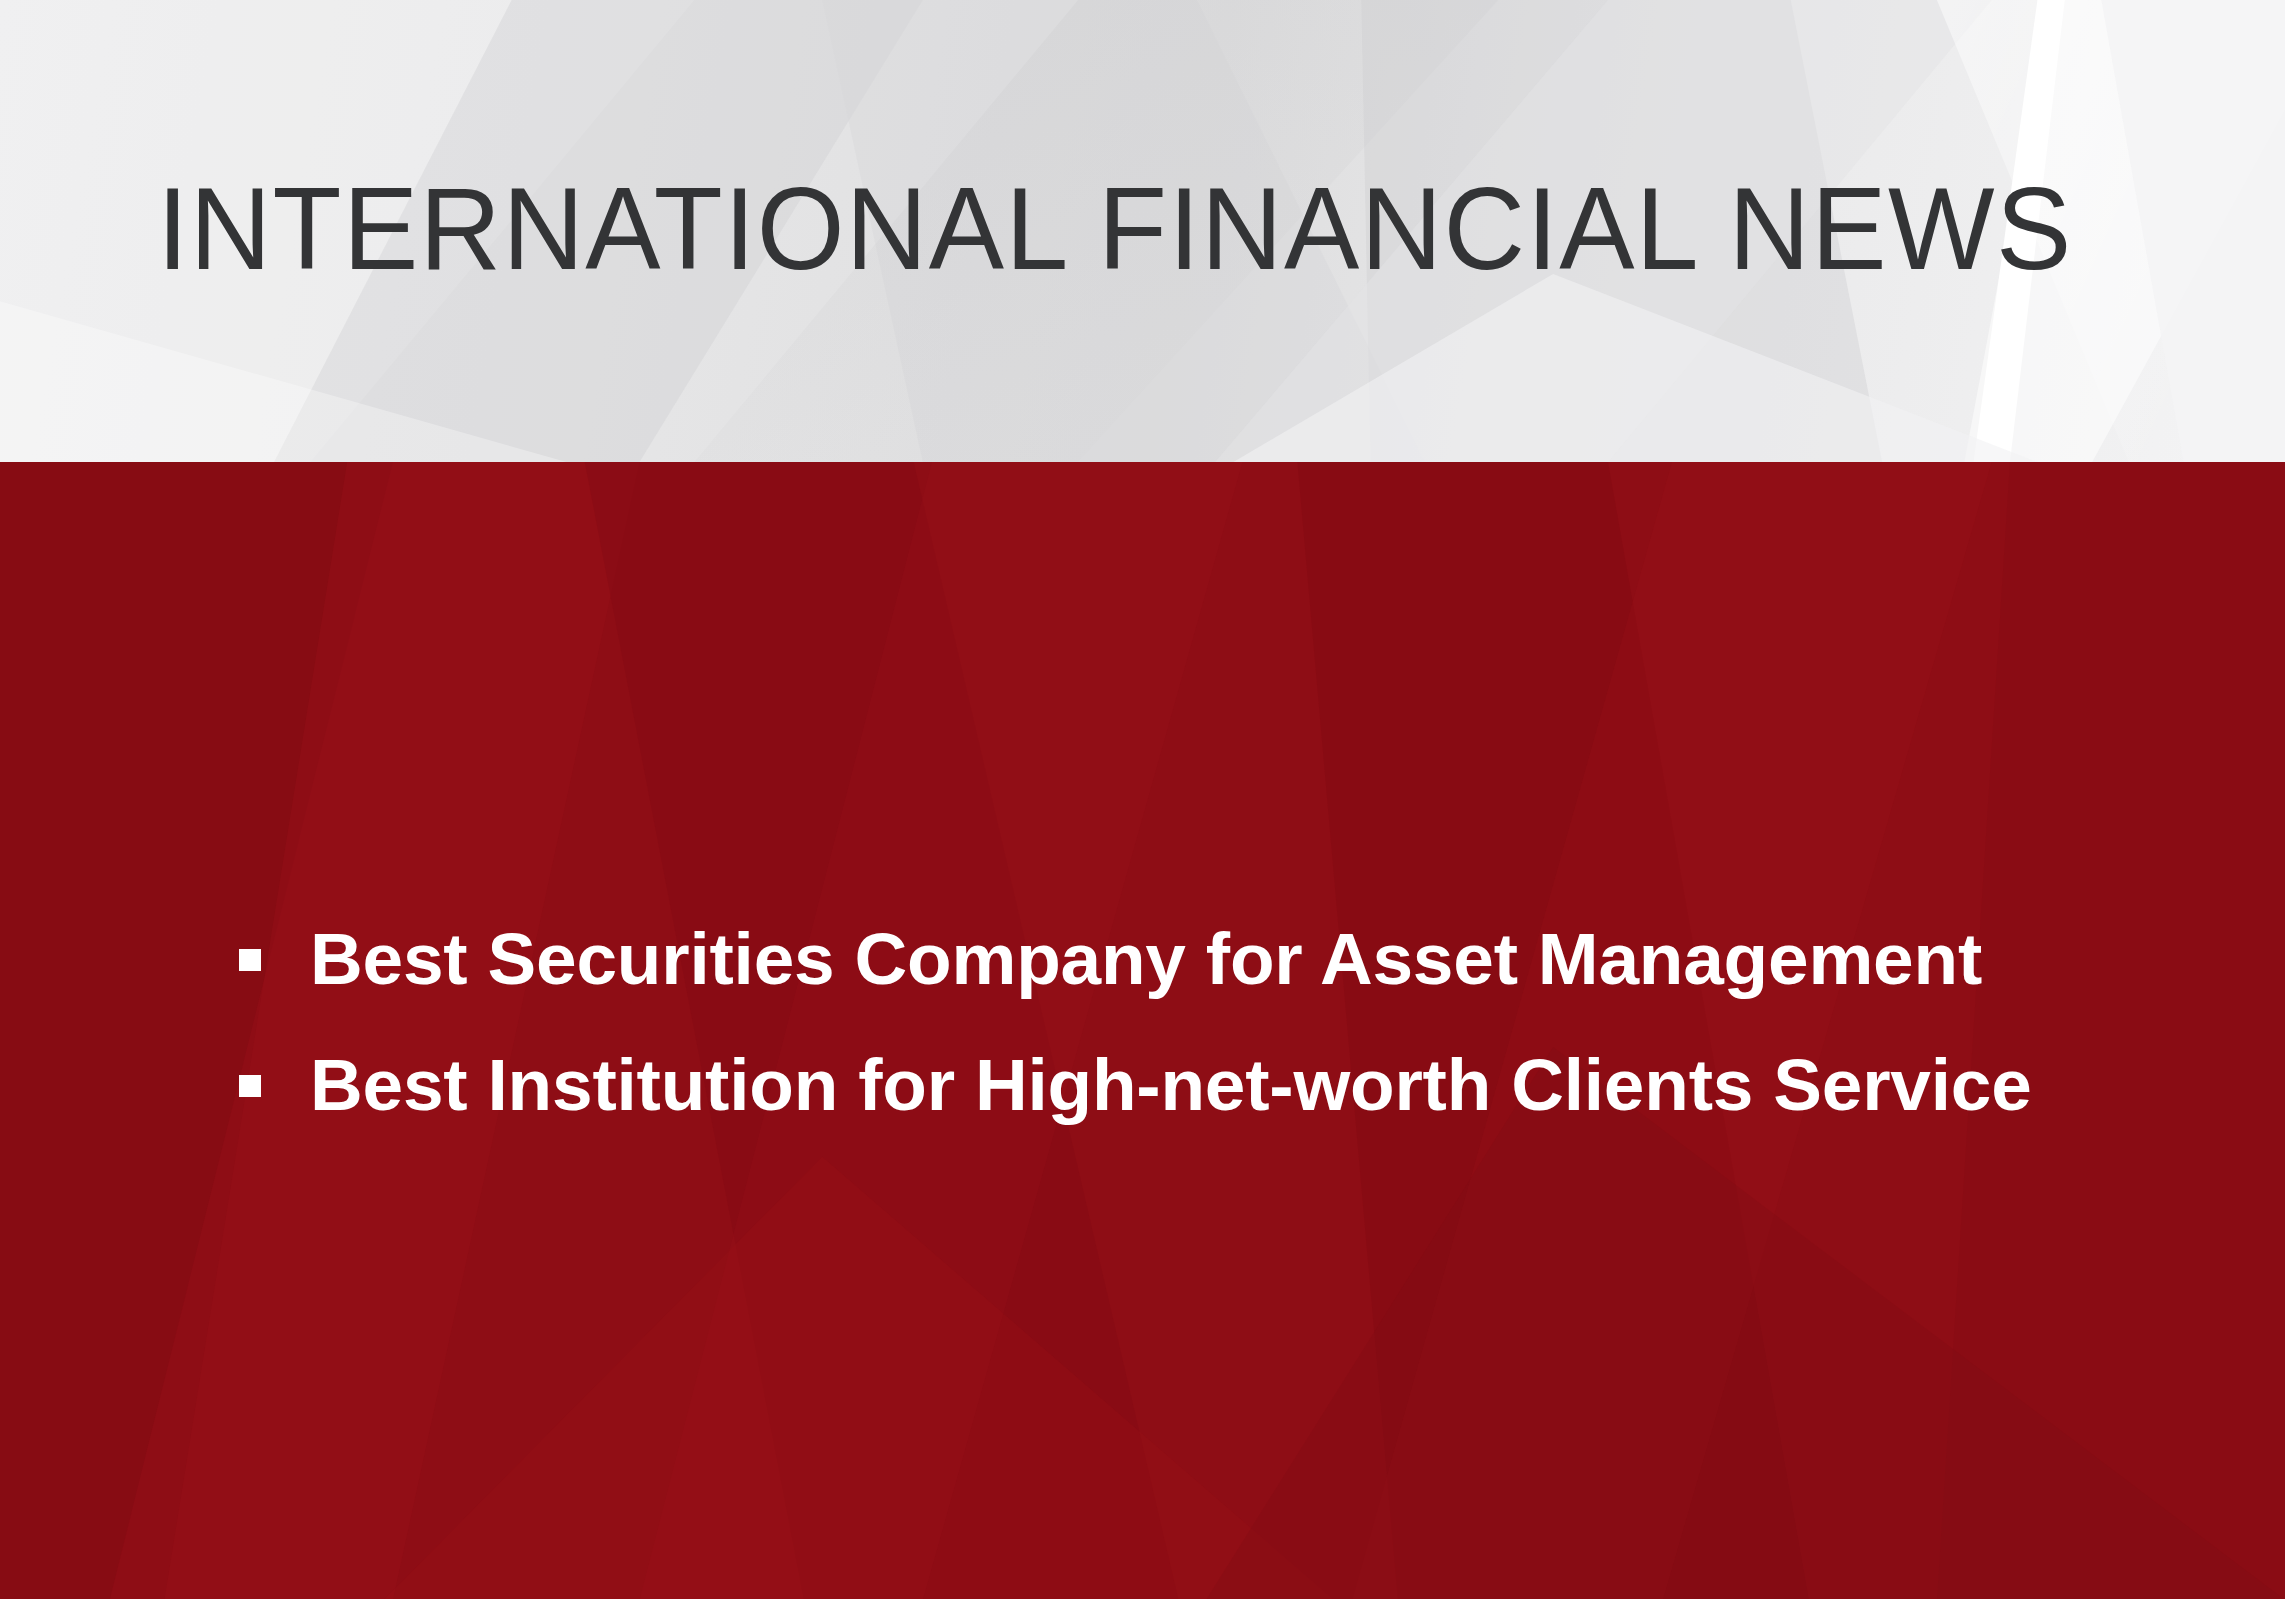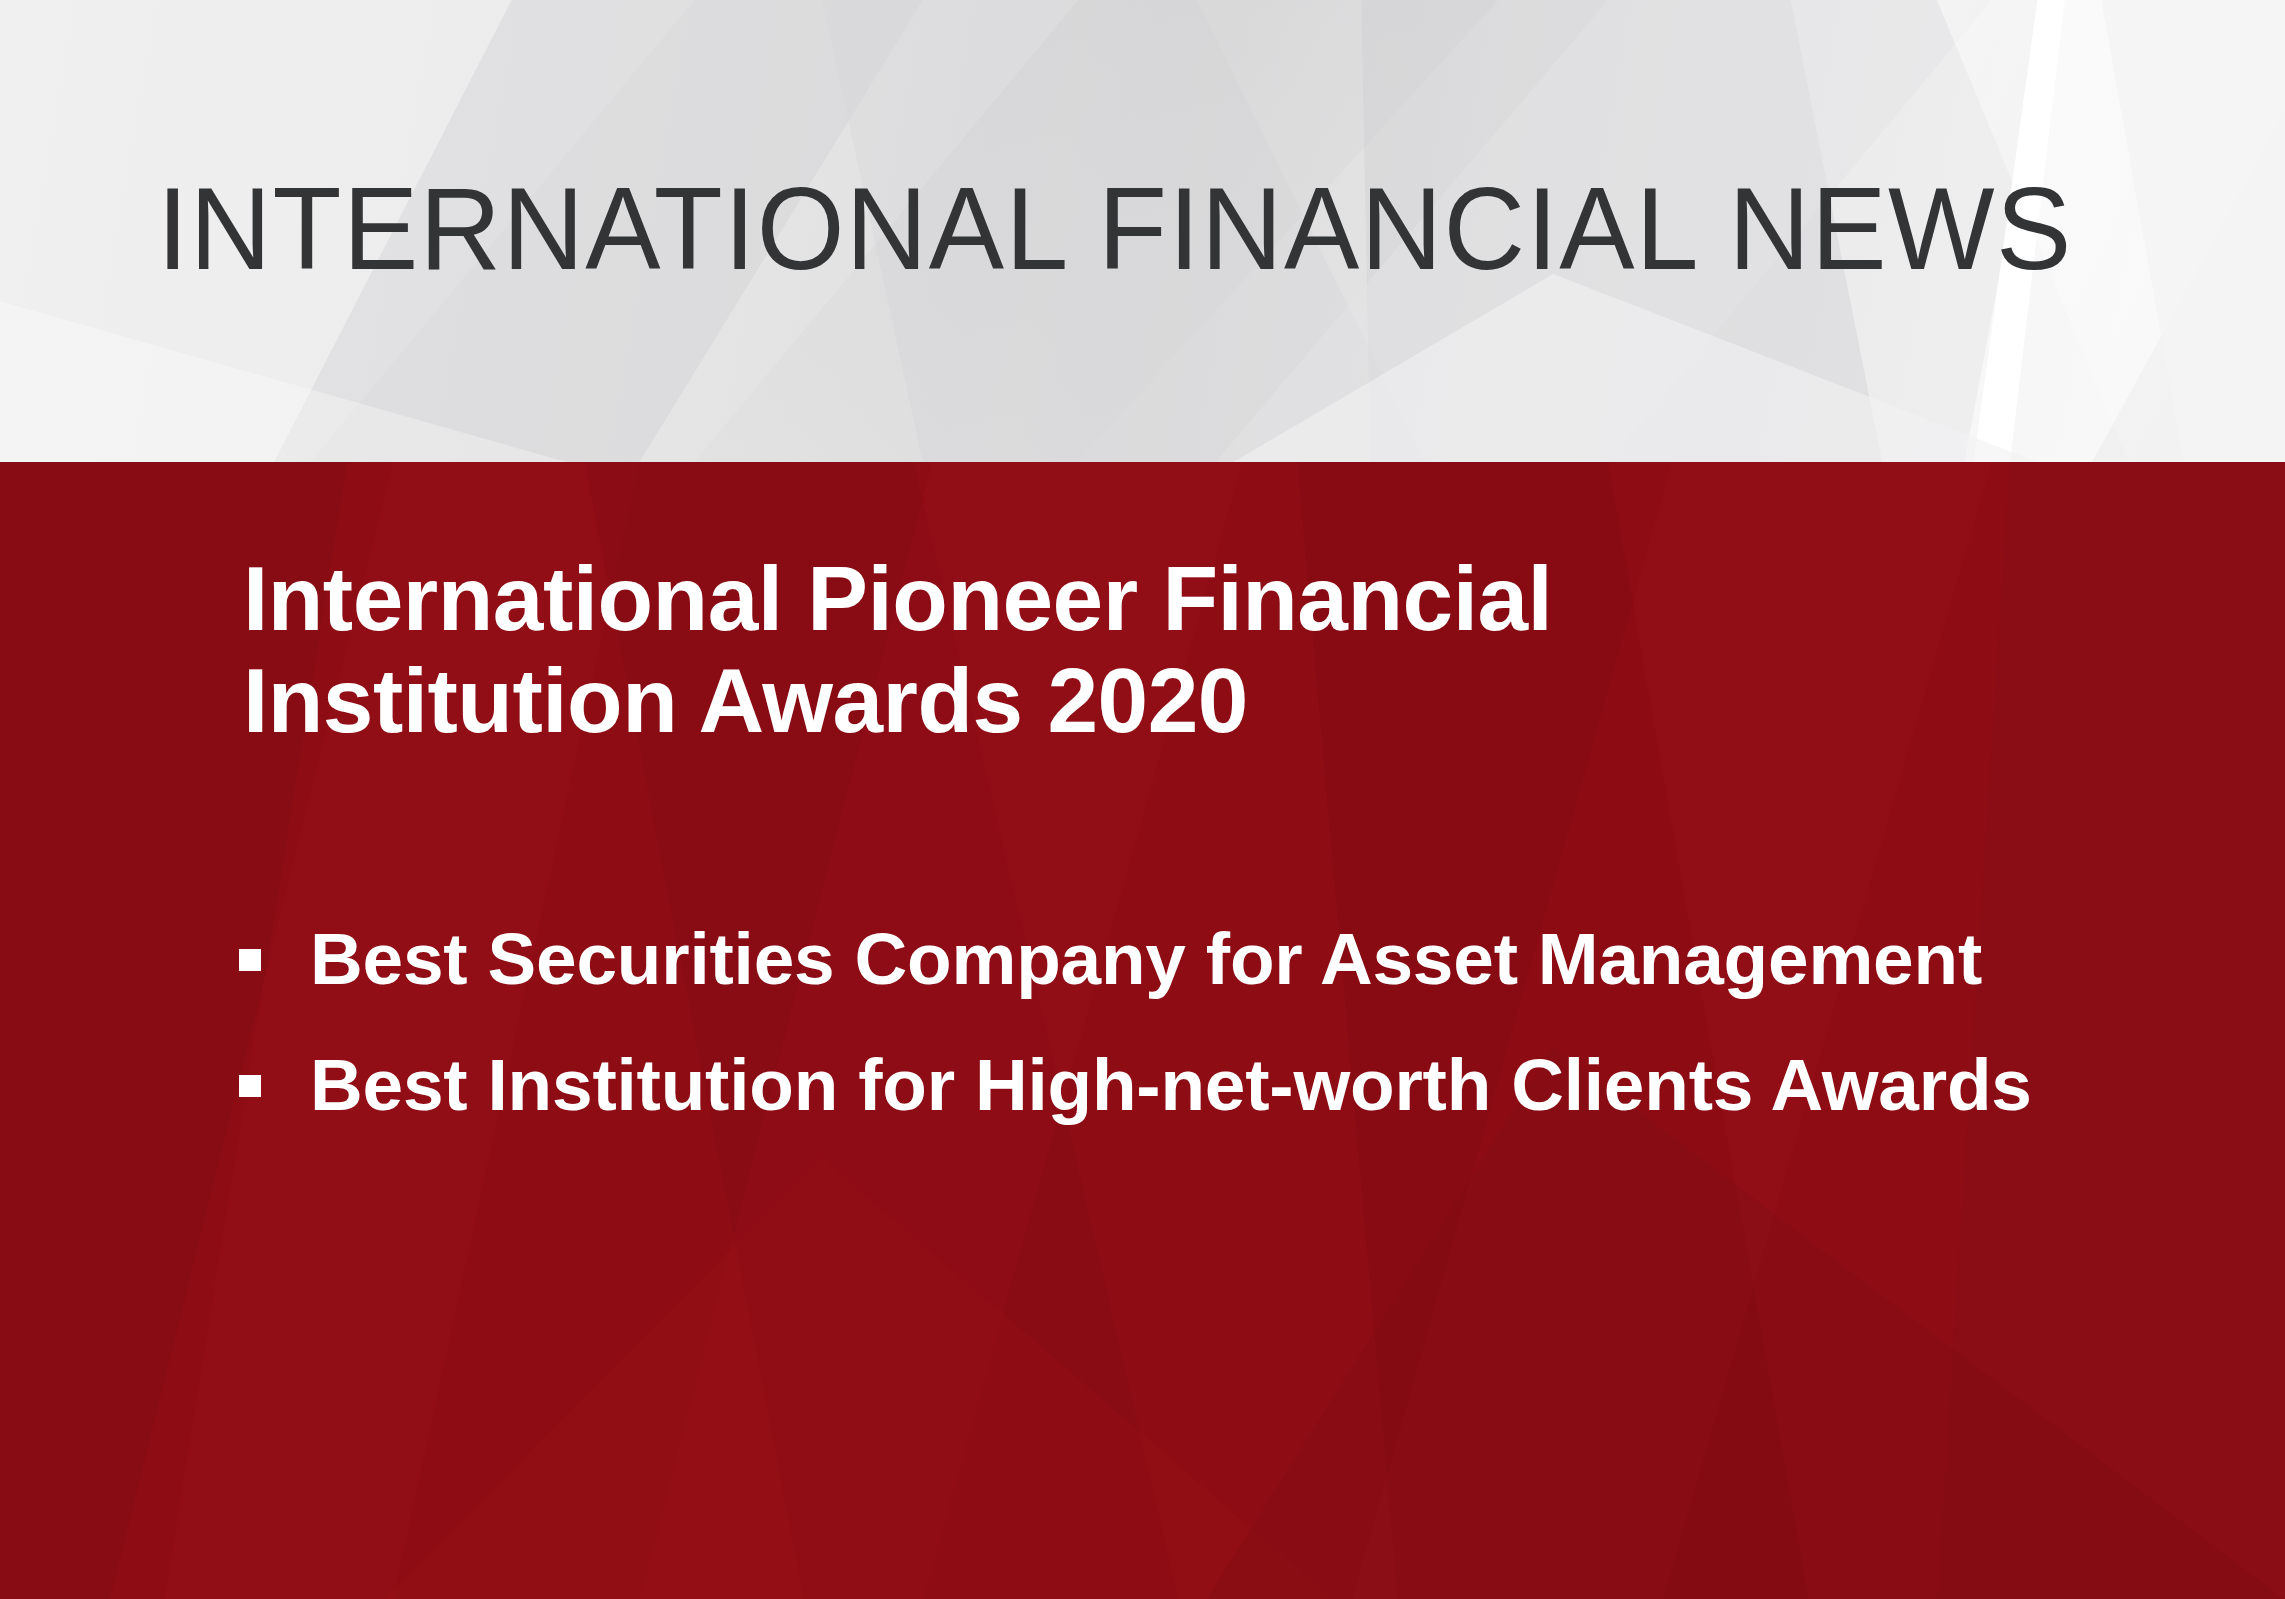--- a/index.html
+++ b/index.html
@@ -107,33 +107,29 @@
       <polygon points="1020,0 1360,0 1010,1245 700,1245" fill="#991019" opacity="0.3"></polygon>
       <polygon points="1420,0 1760,0 1980,1245 1530,1245" fill="#7d0a12" opacity="0.35"></polygon>
       <polygon points="1830,0 2180,0 1820,1245 1480,1245" fill="#9c1119" opacity="0.28"></polygon>
       <polygon points="2200,0 2501,0 2501,1245 2120,1245" fill="#840b13" opacity="0.35"></polygon>
       <polygon points="900,760 1460,1245 420,1245" fill="#9e1119" opacity="0.22"></polygon>
       <polygon points="1700,640 2501,1245 1320,1245" fill="#7c0a12" opacity="0.25"></polygon>
     </svg>
 
     <div class="content">
 
-      <div class="award-heading">
-        <span class="hl">International Pioneer Financial</span>
-        <span class="hl">Institution Awards 2020</span>
-      </div>
 
       <ul class="award-list">
         <li class="award-item">
           <span class="sq-bullet"></span>
           <span>Best Securities Company for Asset Management</span>
         </li>
         <li class="award-item">
           <span class="sq-bullet"></span>
-          <span>Best Institution for High-net-worth Clients Awards</span>
+          <span>Best Institution for High-net-worth Clients Service</span>
         </li>
       </ul>
 
     </div>
   </div>
 
 </div>
 
 
 </body></html>

